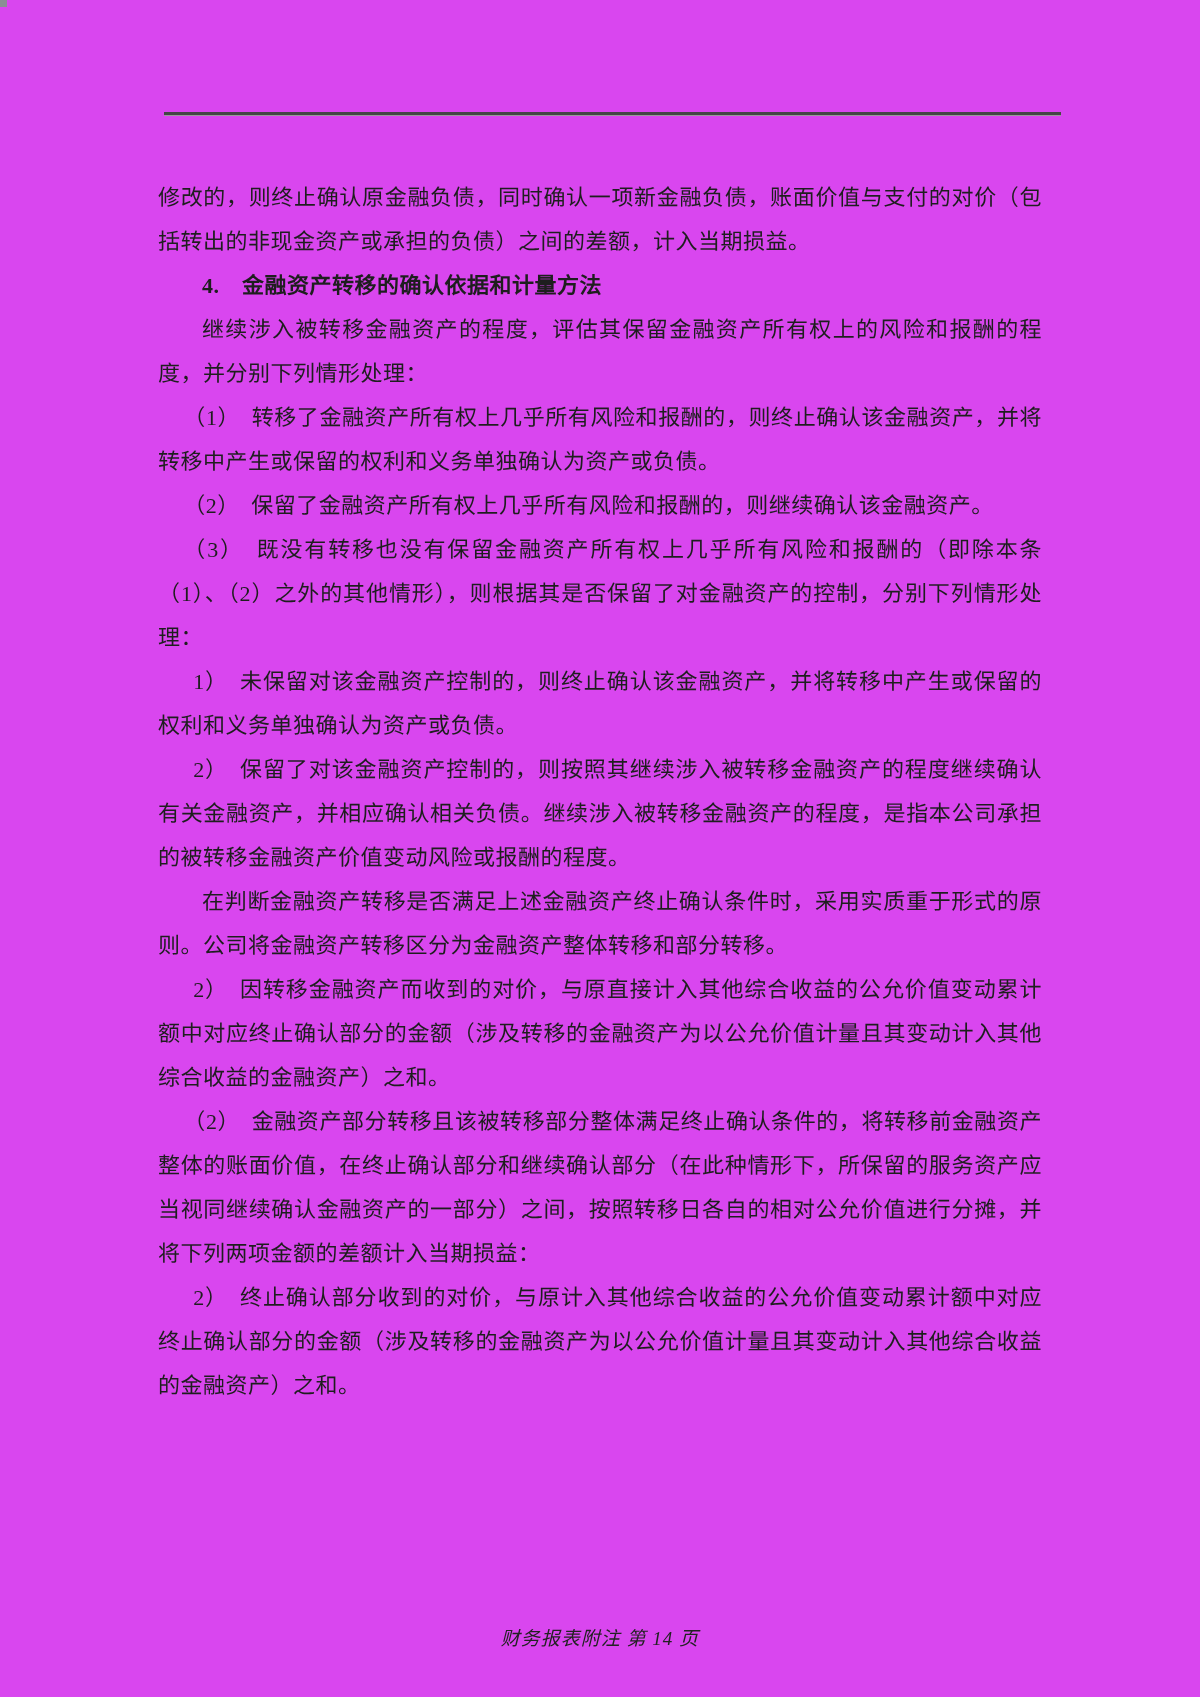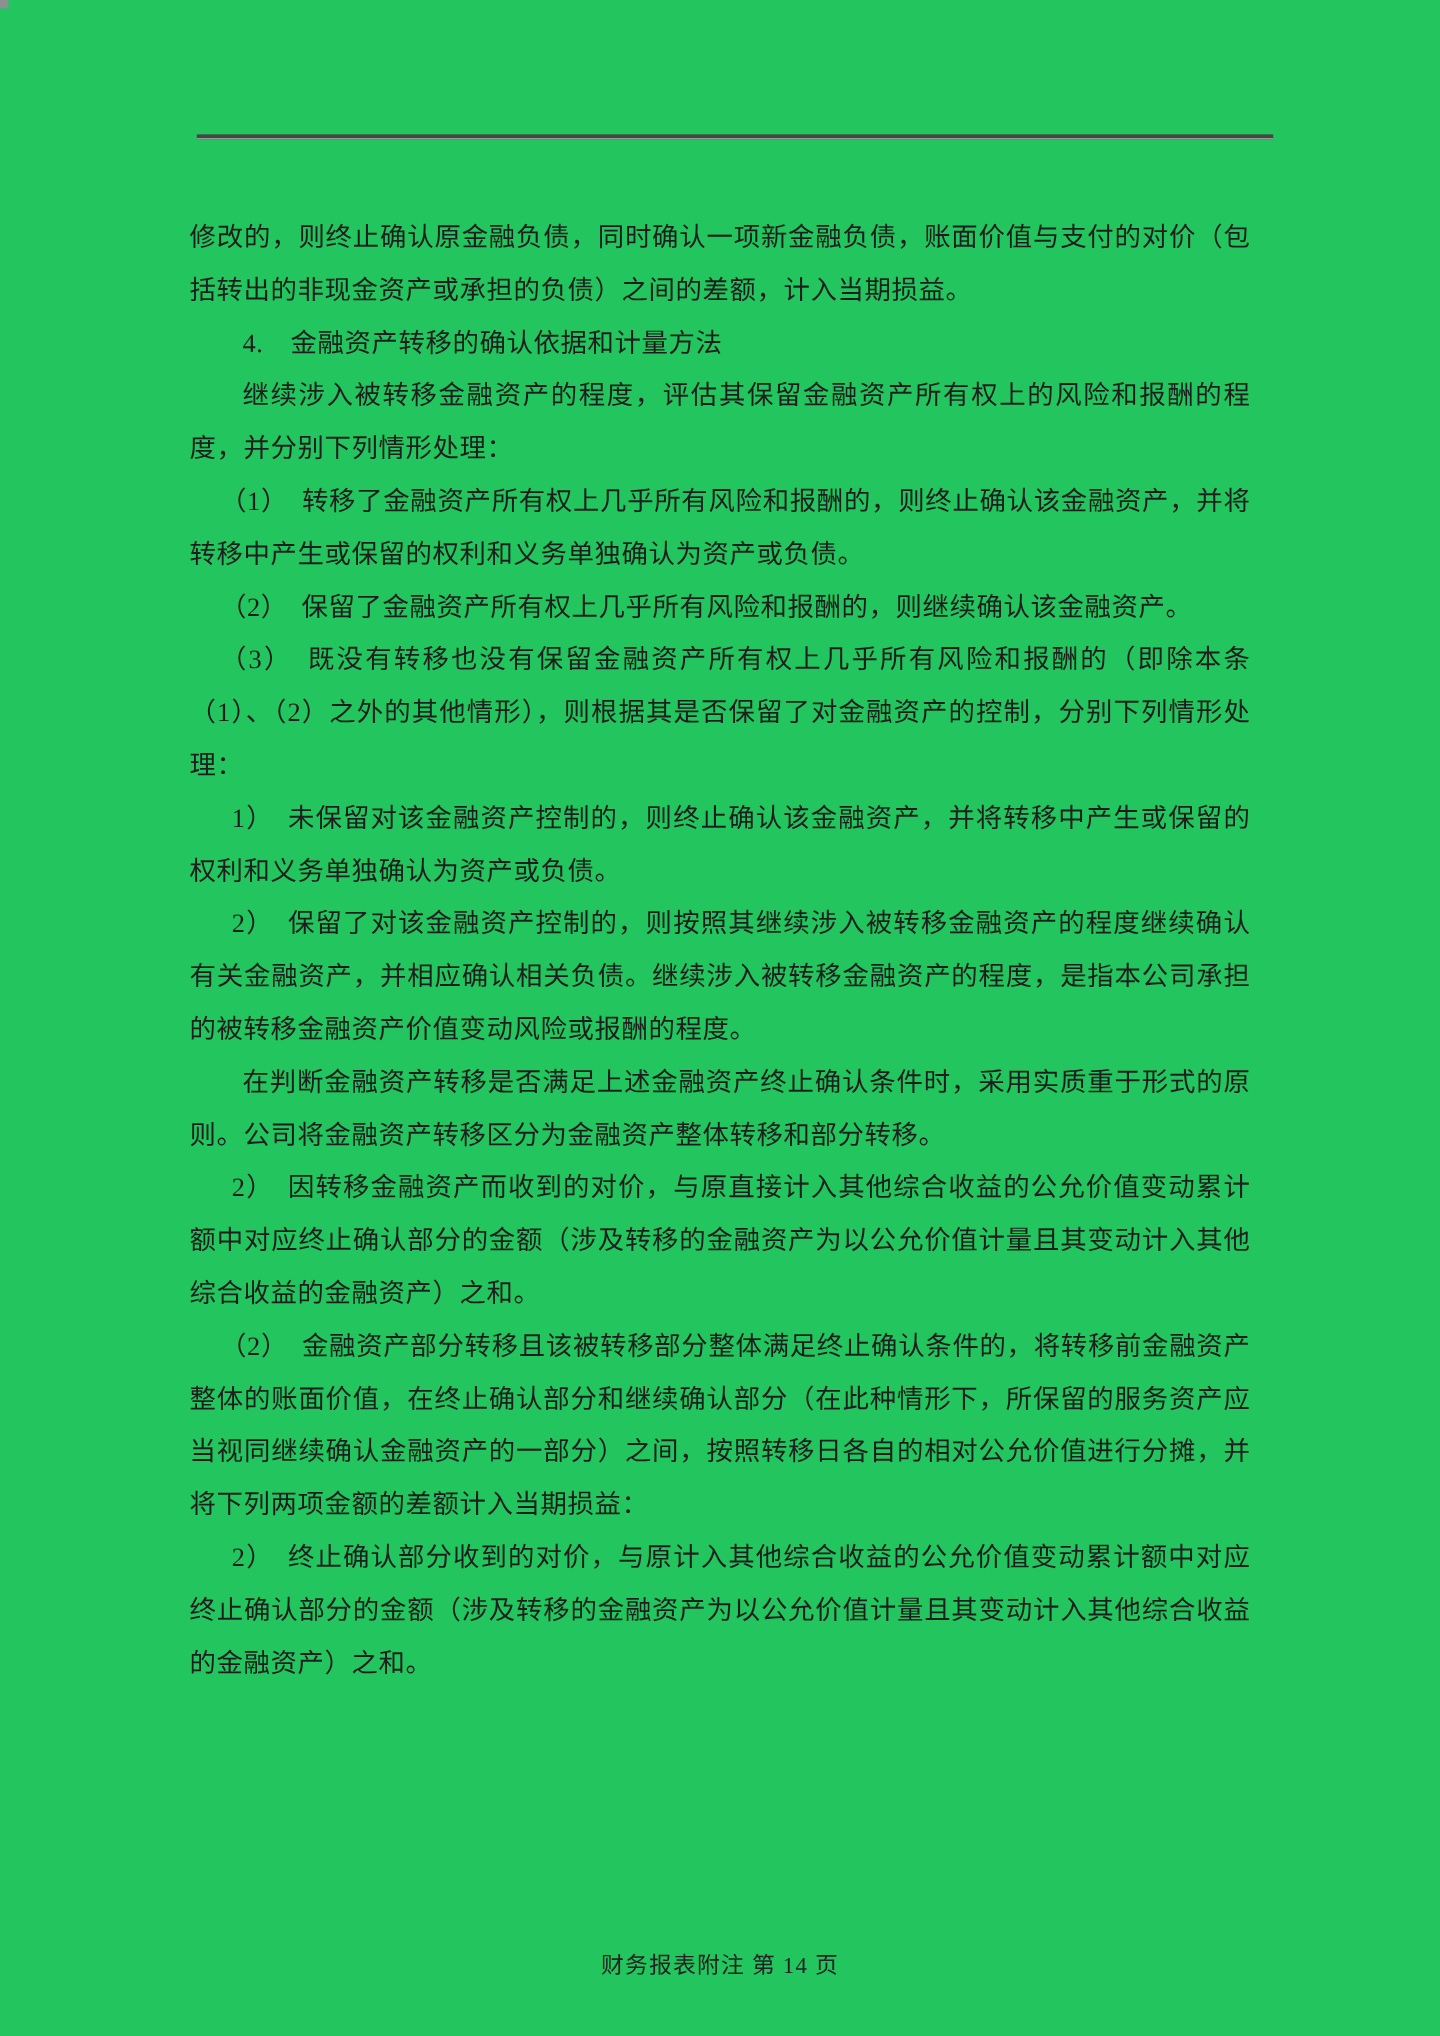--- a/index.html
+++ b/index.html
@@ -5,21 +5,21 @@
   html, body {
     margin: 0;
     padding: 0;
     background: #e8e8e8;
   }
   .page {
     position: relative;
     width: 1200px;
     height: 1697px;
     margin: 0 auto;
-    background: #22c55e;
+    background: #d946ef;
     overflow: hidden;
     font-family: "Liberation Serif", "DejaVu Serif", serif;
     color: #1e1e1e;
   }
   .scan-artifact {
     position: absolute;
     top: 0;
     left: 0;
     width: 7px;
     height: 7px;
@@ -43,33 +43,34 @@
     line-height: 44px;
     letter-spacing: 0.5px;
   }
   .doc-body p {
     margin: 0;
     padding: 0;
     text-align: justify;
   }
   .doc-body p.continuation { text-indent: 0; }
   .doc-body p.para         { text-indent: 2em; }
-  .doc-body p.heading      { text-indent: 2em; font-weight: normal; }
+  .doc-body p.heading      { text-indent: 2em; font-weight: bold; }
   .doc-body p.item-paren   { text-indent: 1.15em; }
   .doc-body p.item-num     { text-indent: 1.6em; }
   .page-footer {
     position: absolute;
     top: 1624px;
     left: 0;
     width: 1200px;
     text-align: center;
     font-size: 19px;
     line-height: 30px;
     color: #222222;
     letter-spacing: 1px;
+    font-style: italic;
   }
 </style>
 </head>
 <body>
 
 <div class="page">
   <div class="scan-artifact"></div>
   <div class="header-rule"></div>
   <div class="doc-body">
       <p class="continuation">修改的，则终止确认原金融负债，同时确认一项新金融负债，账面价值与支付的对价（包括转出的非现金资产或承担的负债）之间的差额，计入当期损益。</p>

